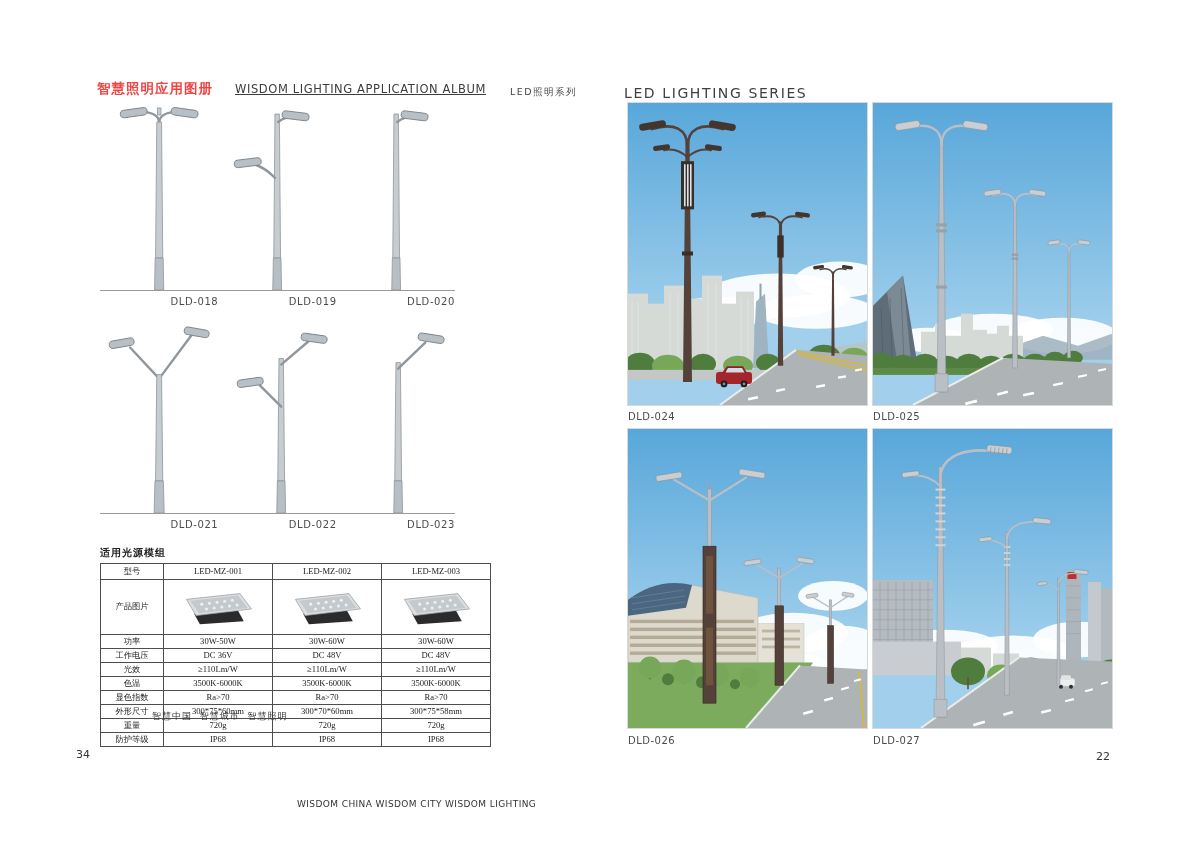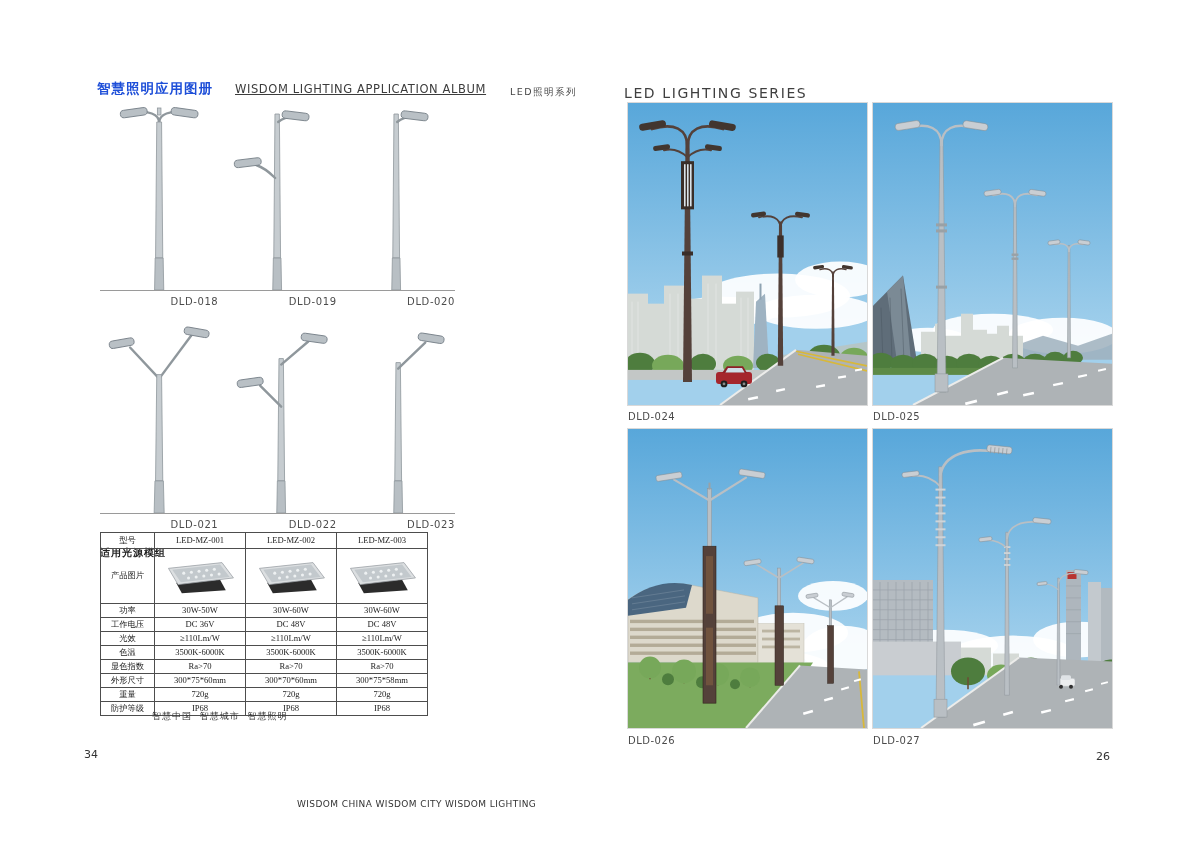--- a/index.html
+++ b/index.html
@@ -3,42 +3,42 @@
 <meta charset="utf-8">
 <style>
   html,body{margin:0;padding:0;background:#e8e8e8;}
   .page{
     position:relative;width:1200px;height:848px;background:#ffffff;
     font-family:"DejaVu Sans","Liberation Sans",sans-serif;color:var(--text,#3a3a3a);
     overflow:hidden;margin:0 auto;
   }
   
   .lp-header{position:absolute;left:97px;top:80px;display:flex;align-items:baseline;gap:22px;}
-  .lp-header .zh{font-size:13.5px;font-weight:bold;color:#1d4ed8;letter-spacing:1px;}
+  .lp-header .zh{font-size:13.5px;font-weight:bold;color:#ef4444;letter-spacing:1px;}
   .lp-header .en{font-size:11.5px;color:#3c3c3c;letter-spacing:0.6px;text-decoration:underline;}
   .series-zh{position:absolute;left:510px;top:86px;font-size:9.5px;color:#454545;letter-spacing:1.5px;}
   .series-en{position:absolute;left:624px;top:85px;font-size:14px;color:#3f3f3f;letter-spacing:1.6px;}
   
   .draw-row{position:absolute;left:100px;width:355px;display:flex;border-bottom:1px solid #9a9a9a;}
   .draw-row.r1{top:100px;height:190px;}
   .draw-row.r2{top:322px;height:191px;}
   .fig{flex:1;height:100%;}
   .fig svg{width:100%;height:100%;display:block;}
   .cap-row{position:absolute;left:100px;width:355px;display:flex;}
   .cap-row.cr1{top:296px;}
   .cap-row.cr2{top:519px;}
   .cap-row span{flex:1;text-align:right;font-size:10px;color:#4b4b4b;letter-spacing:0.6px;}
   
   .pole{fill:#c6ccd0;stroke:var(--line-art,#8f979c);stroke-width:0.8;}
   .collar{fill:#b8bfc4;stroke:var(--line-art,#8f979c);stroke-width:0.8;}
   .arm{fill:none;stroke:var(--line-art,#8f979c);stroke-width:2.4;stroke-linecap:round;}
   .head{fill:#b9c0c5;stroke:#79828a;stroke-width:0.9;}
   
   .tbl-head{position:absolute;left:100px;top:546px;font-size:10px;font-weight:bold;color:#222;letter-spacing:1px;}
-  table.spec{position:absolute;left:100px;top:532px;width:328px;border-collapse:collapse;
+  table.spec{position:absolute;left:100px;top:563px;width:391px;border-collapse:collapse;
     font-family:"Liberation Serif","DejaVu Serif",serif;font-size:8.6px;color:#1c1c1c;}
   table.spec td{border:1px solid #4d4d4d;text-align:center;vertical-align:middle;padding:1px 2px;height:11px;line-height:1.1;}
   table.spec td.lab{width:58px;font-family:"DejaVu Sans",sans-serif;font-size:8.3px;}
   table.spec tr.modelrow td{height:13px;}
   table.spec tr.imgrow td{height:52px;}
   table.spec tr.imgrow svg{width:86px;height:46px;display:block;margin:0 auto;}
   
   .photo{position:absolute;width:239px;outline:1px solid #d9d9d9;}
   .photo svg{display:block;width:100%;height:100%;}
   .ph1{left:628px;top:103px;height:302px;}
@@ -57,21 +57,21 @@
   .tree2{fill:var(--tree-light,#77a85a);}
   .armB{fill:none;stroke:var(--pole-brown,#584640);stroke-linecap:round;}
   .armS{fill:none;stroke:var(--pole-silver,#b9bfc4);stroke-linecap:round;}
   .headB{fill:#42362f;}
   .headS{fill:#c9ced3;stroke:#848b90;stroke-width:0.5;}
   .silver{fill:var(--pole-silver,#b9bfc4);stroke:#8d9499;stroke-width:0.5;}
   .brown{fill:var(--pole-brown,#584640);}
   .dashw{fill:#ffffff;}
   
   .pageno{position:absolute;font-size:11px;color:#333;}
-  .pn-l{left:84px;top:748px;} .pn-r{left:1096px;top:750px;}
+  .pn-l{left:76px;top:748px;} .pn-r{left:1096px;top:750px;}
   .footer-zh{position:absolute;left:152px;top:710px;font-size:9px;color:#333;letter-spacing:1px;white-space:pre;}
   .footer-en{position:absolute;left:297px;top:751px;font-size:9px;color:#333;letter-spacing:0.4px;margin-top:48px;}
 </style>
 </head>
 <body>
 
 <div class="page">
 
   <div class="lp-header">
     <span class="zh">智慧照明应用图册</span>
@@ -659,15 +659,15 @@
   </div>
 
   <span class="photo-cap pc1">DLD-024</span>
   <span class="photo-cap pc2">DLD-025</span>
   <span class="photo-cap pc3">DLD-026</span>
   <span class="photo-cap pc4">DLD-027</span>
 
   <span class="pageno pn-l">34</span>
   <span class="footer-zh">智慧中国  智慧城市  智慧照明</span>
   <span class="footer-en">WISDOM CHINA WISDOM CITY WISDOM LIGHTING</span>
-  <span class="pageno pn-r">26</span>
+  <span class="pageno pn-r">22</span>
 
 </div>
 
 </body></html>

